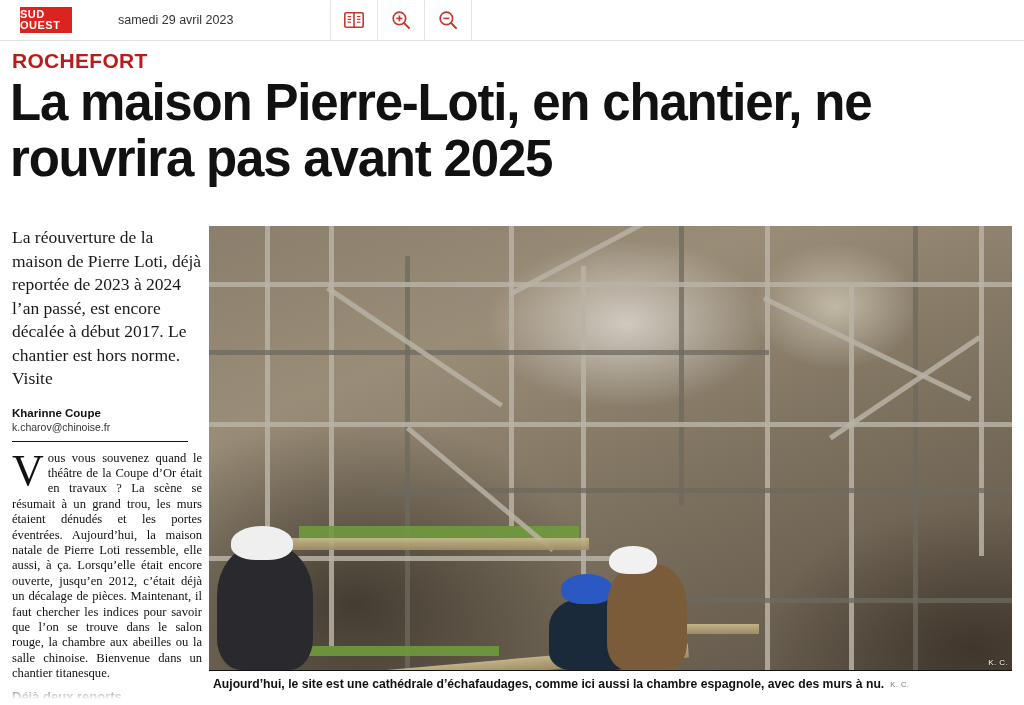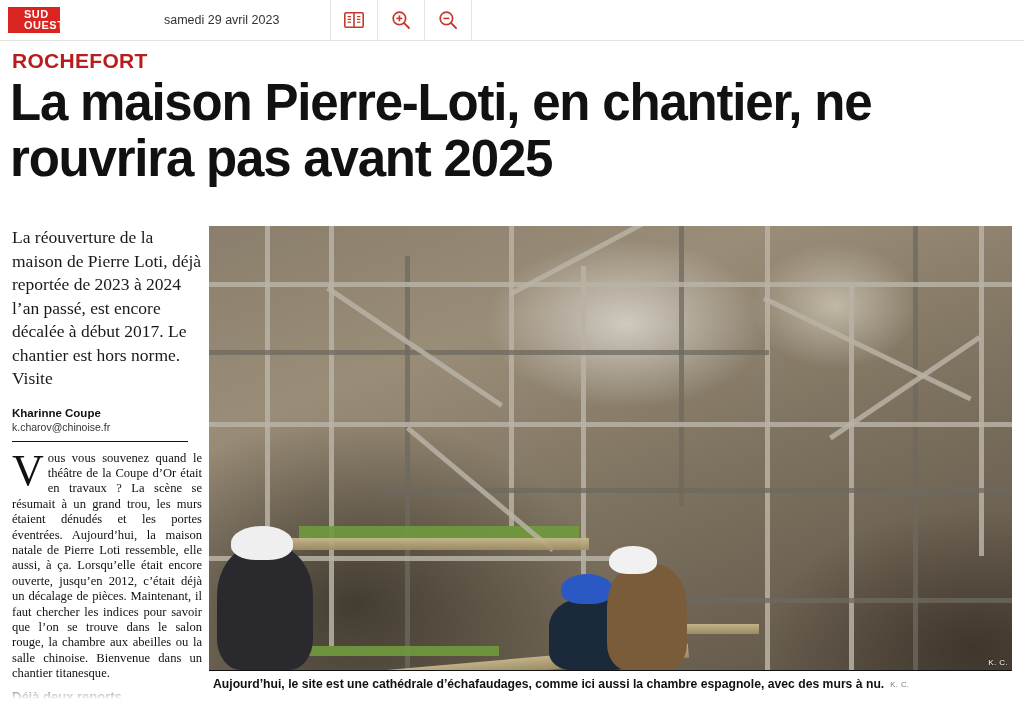--- a/index.html
+++ b/index.html
@@ -24,39 +24,39 @@
     position: absolute;
     top: 0; left: 0;
     width: 1024px;
     height: 40px;
     background: #ffffff;
     border-bottom: 1px solid #e2e2e2;
     display: flex;
     align-items: center;
   }
   .logo {
-    margin-left: 8px;
+    margin-left: 20px;
     width: 52px;
     height: 26px;
     background: #d9241f;
     color: #ffffff;
     font-weight: bold;
     font-size: 11px;
     line-height: 11px;
     display: flex;
     flex-direction: column;
     justify-content: center;
     align-items: flex-start;
-    padding-left: 16px;
+    padding-left: 0;
     box-sizing: border-box;
     letter-spacing: 0.5px;
   }
   .logo span { display: block; }
   .tb-date {
-    margin-left: 104px;
+    margin-left: 46px;
     font-size: 12.5px;
     color: #333333;
     font-family: "Liberation Sans", sans-serif;
   }
   .tb-sep {
     width: 1px;
     height: 40px;
     background: #e4e4e4;
   }
   .tb-btn {

